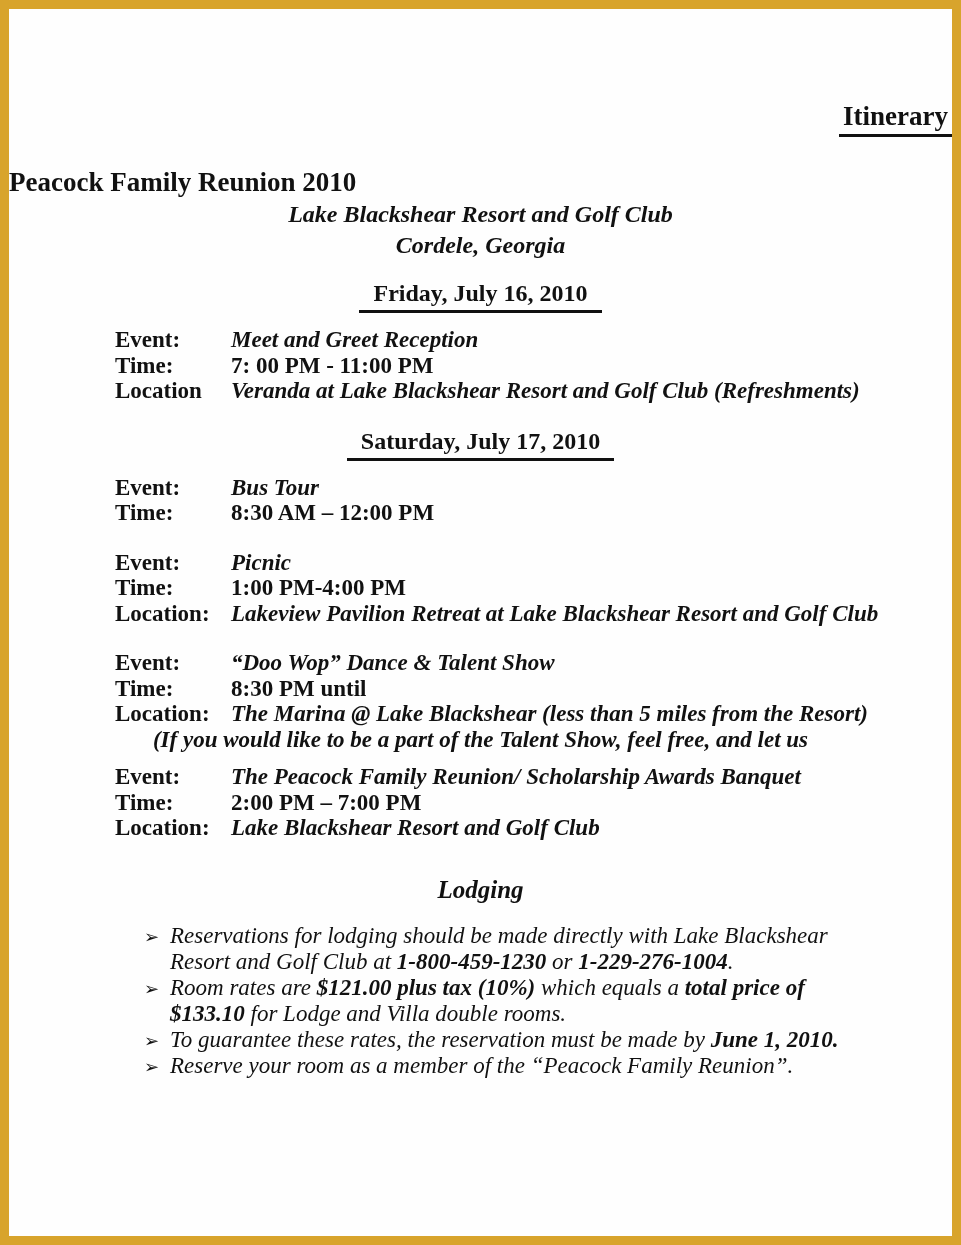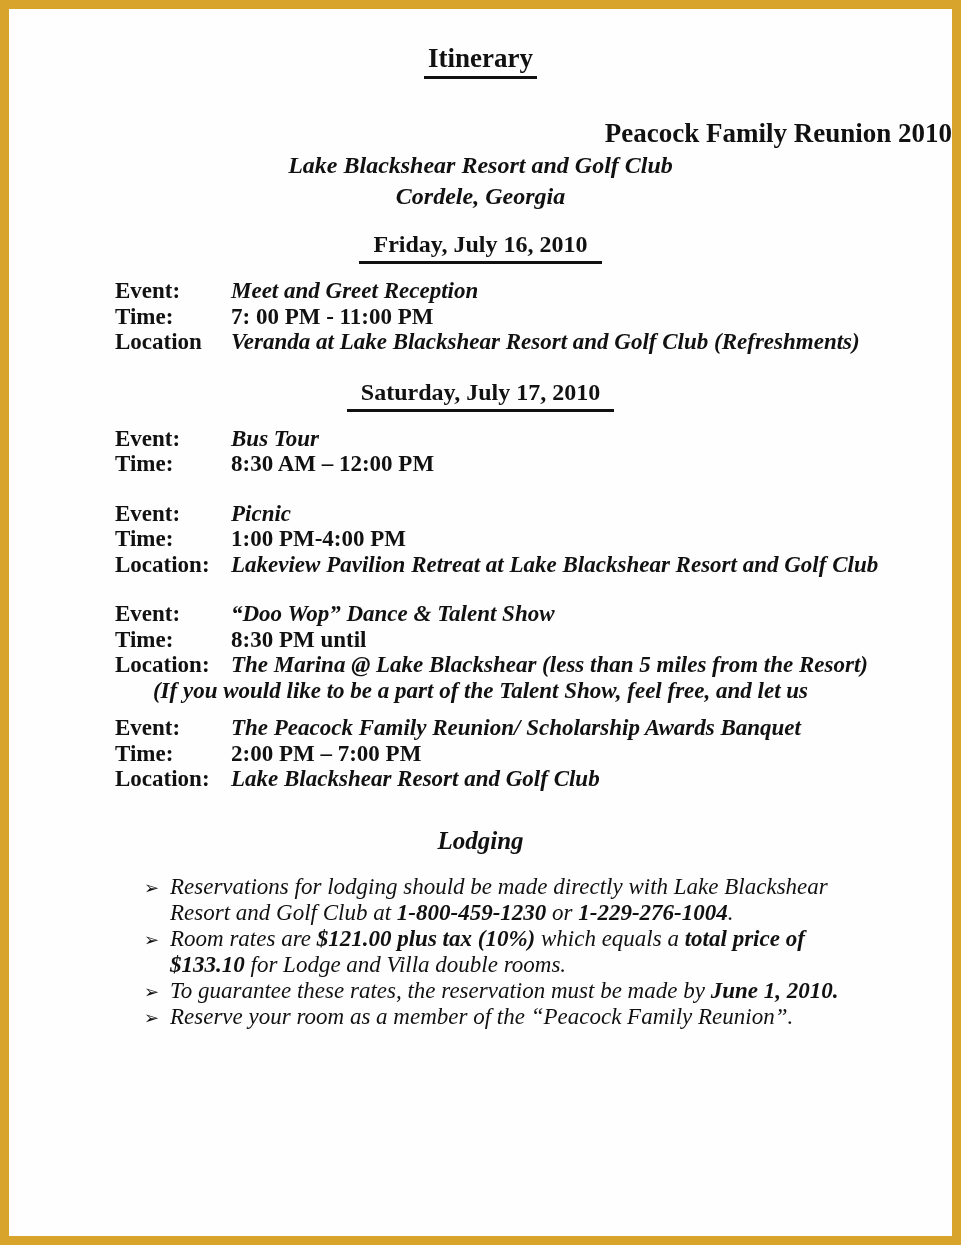--- a/index.html
+++ b/index.html
@@ -16,29 +16,29 @@
     border: 9px solid #d8a42c;
     background: #fefefe;
     overflow: hidden;
   }
   .page::before {
     content: "";
     position: absolute; left: -9px; right: -9px; top: -9px;
     height: 4px; background: #bb8a14;
   }
 
-  .doc-title-wrap { margin-top: 34px; text-align: center; }
+  .doc-title-wrap { margin-top: 92px; text-align: right; }
   .doc-title {
     display: inline-block;
     font-size: 27px; font-weight: bold;
     padding: 0 4px 2px 4px;
     border-bottom: 3px solid #111;
   }
 
-  .main-title { margin-top: 38px; font-size: 27px; font-weight: bold; line-height: 33px; text-align: right; }
+  .main-title { margin-top: 29px; font-size: 27px; font-weight: bold; line-height: 33px; text-align: left; }
   .subtitle  { font-size: 24px; font-weight: bold; font-style: italic; line-height: 31px; text-align: center; }
 
   .day-heading-wrap { text-align: center; }
   .mt-friday   { margin-top: 19px; }
   .mt-saturday { margin-top: 24px; }
   .mt-sunday   { margin-top: 26px; }
   .day-heading {
     display: inline-block;
     font-size: 24px; font-weight: bold;
     padding: 0 14px 3px 14px;

